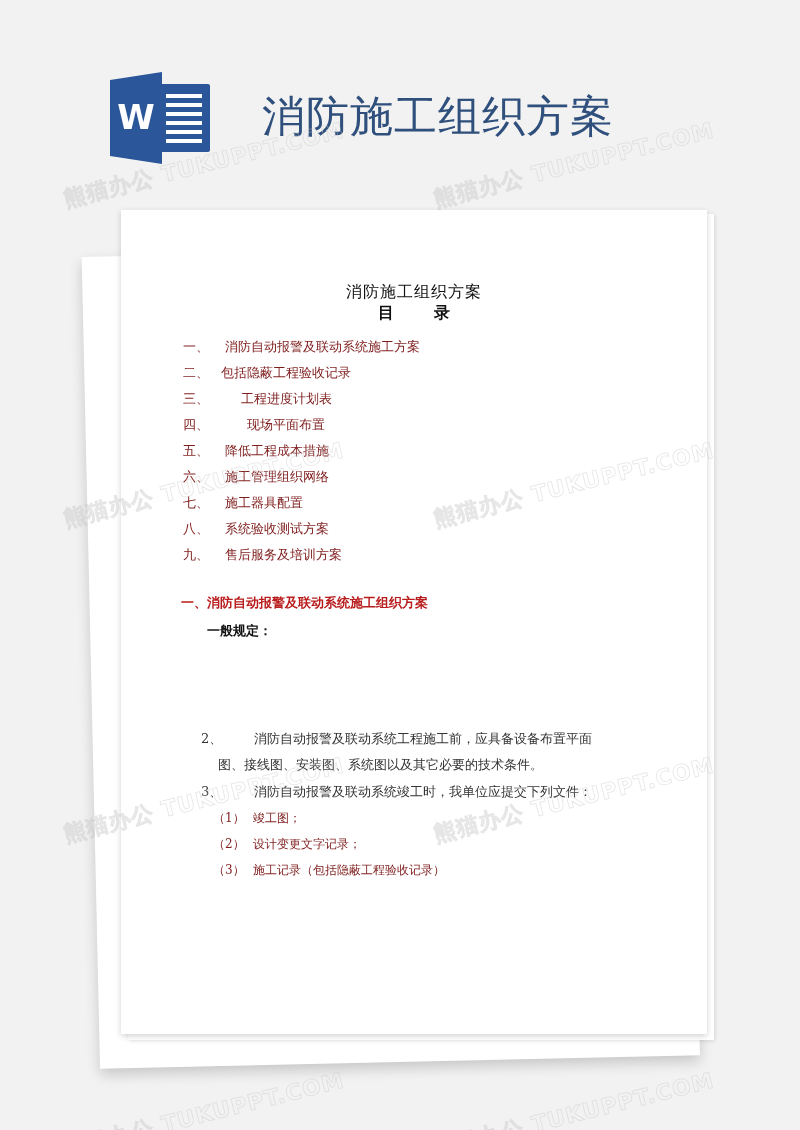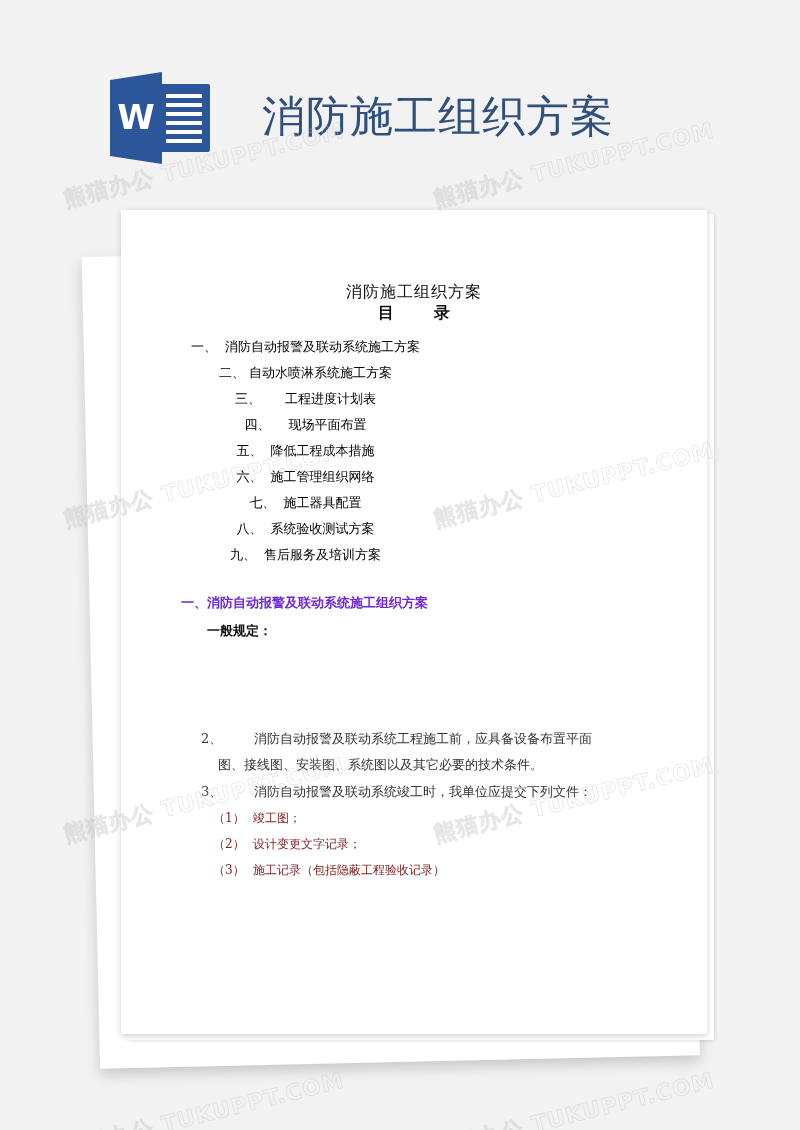--- a/index.html
+++ b/index.html
@@ -107,36 +107,35 @@
       left: 62px;
       top: 124px;
       margin: 0;
       padding: 0;
       list-style: none;
     }
     .toc li {
       height: 26px;
       line-height: 26px;
       font-size: 13px;
-      color: #000000;
-      white-space: nowrap;
-      text-align: center;
+      color: #7f1d1d;
+      white-space: nowrap;
     }
     .toc .num {
       display: inline-block;
       width: 42px;
     }
     .section-heading {
       position: absolute;
       left: 60px;
       top: 384px;
       font-family: "DejaVu Sans", "Liberation Sans", sans-serif;
       font-weight: bold;
       font-size: 13px;
-      color: #6d28d9;
+      color: #b91c1c;
       text-align: right;
     }
     .sub-heading {
       position: absolute;
       left: 86px;
       top: 412px;
       font-family: "DejaVu Sans", "Liberation Sans", sans-serif;
       font-weight: bold;
       font-size: 13px;
       color: #111;
@@ -189,23 +188,23 @@
 <div class="page-mid"></div>
 
 <div class="page">
   <div class="doc-title">消防施工组织方案</div>
   <div class="toc-heading">
     <span>目</span><span class="gap"></span><span>录</span>
   </div>
 
   <ul class="toc">
     <li><span class="num">一、</span><span>消防自动报警及联动系统施工方案</span></li>
-    <li><span class="num" style="width:42px">二、</span><span style="margin-left:-4px">自动水喷淋系统施工方案</span></li>
+    <li><span class="num" style="width:42px">二、</span><span style="margin-left:-4px">包括隐蔽工程验收记录</span></li>
     <li><span class="num">三、</span><span style="margin-left:16px">工程进度计划表</span></li>
-    <li><span class="num">四、</span><span style="margin-left:10px">现场平面布置</span></li>
+    <li><span class="num">四、</span><span style="margin-left:22px">现场平面布置</span></li>
     <li><span class="num">五、</span><span>降低工程成本措施</span></li>
     <li><span class="num">六、</span><span>施工管理组织网络</span></li>
     <li><span class="num">七、</span><span>施工器具配置</span></li>
     <li><span class="num">八、</span><span>系统验收测试方案</span></li>
     <li><span class="num">九、</span><span>售后服务及培训方案</span></li>
   </ul>
 
   <div class="section-heading">一、消防自动报警及联动系统施工组织方案</div>
   <div class="sub-heading">一般规定：</div>
 

